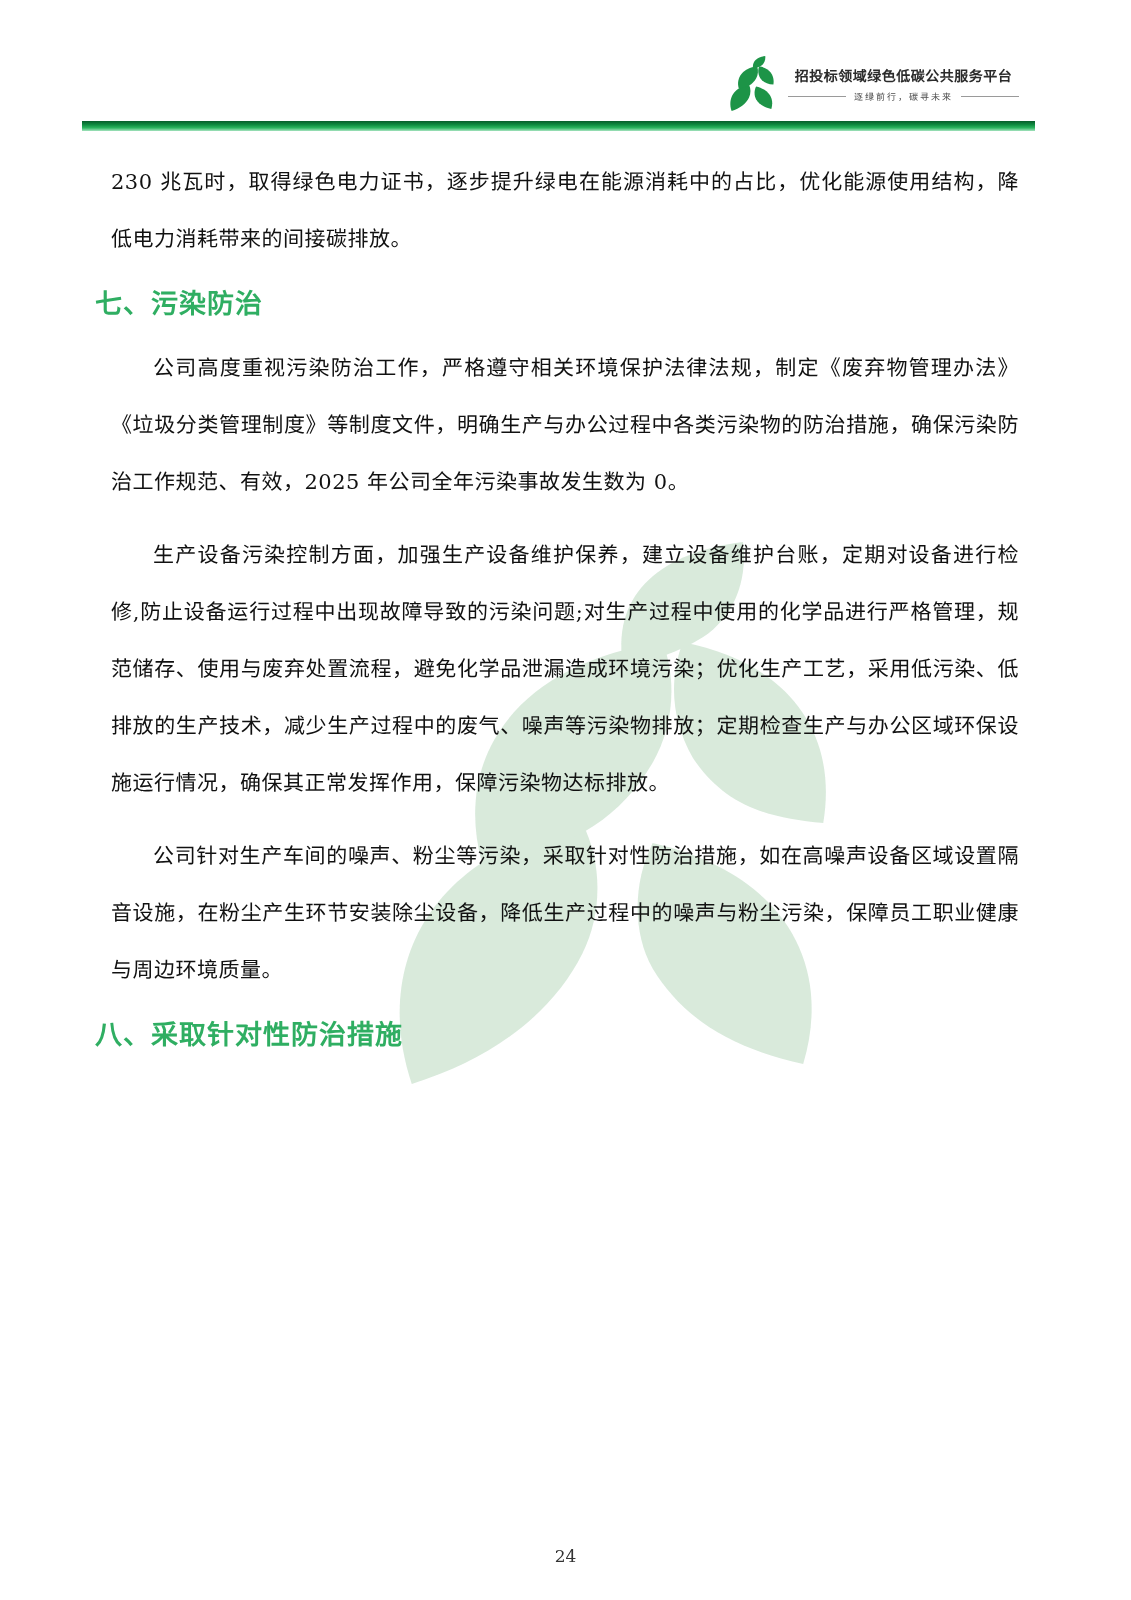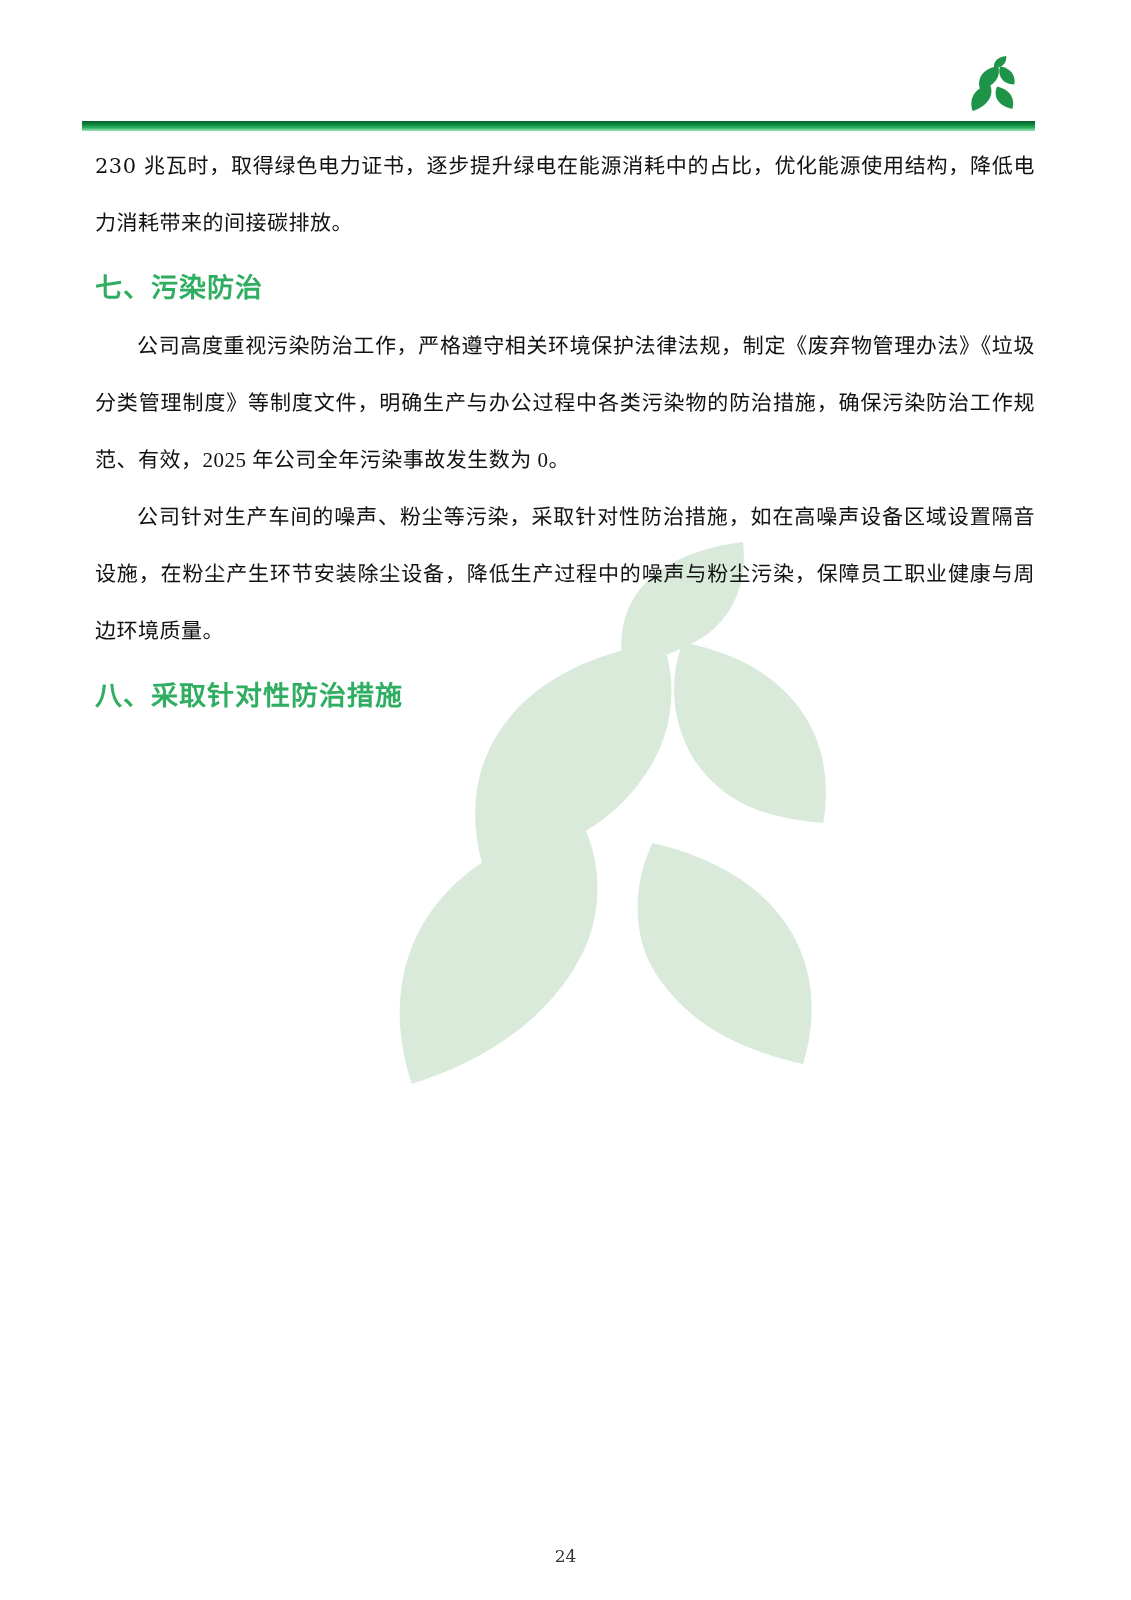--- a/index.html
+++ b/index.html
@@ -46,29 +46,29 @@
     opacity:.95;
     pointer-events:none;
   }
 
   
   .content{
     position:absolute;top:138px;left:95px;width:940px;
     z-index:2;
   }
   .content p{
-    margin:0;
+    margin:16px;
     font-size:21px;
     line-height:57px;
     text-align:justify;
     text-justify:inter-ideograph;
     letter-spacing:.5px;
     color:#111111;
   }
-  .content p.indent{text-indent:2em;font-family:Liberation Serif, serif;}
+  .content p.indent{text-indent:2em;}
   .section-heading{
     margin:16px 0 10px 0;
     font-size:27px;line-height:40px;
     font-weight:bold;
     color:var(--heading-green,#2fae62);
     letter-spacing:1px;
   }
 
   
   .page-number{
@@ -86,20 +86,28 @@
   <div class="header-logo">
     <svg class="brand-icon" viewBox="0 0 100 110" xmlns="http://www.w3.org/2000/svg" aria-hidden="true">
       <g fill="currentColor">
         <path d="M10 108 C2 84 14 62 44 56 C48 64 48 74 44 82 C38 94 26 103 10 108 Z"></path>
         <path d="M88 104 C94 84 84 66 58 60 C54 68 54 78 58 85 C64 95 74 101 88 104 Z"></path>
         <path d="M24 64 C18 42 32 24 60 20 C63 28 62 37 58 44 C51 56 40 62 24 64 Z"></path>
         <path d="M92 56 C95 38 85 24 64 20 C61 28 62 36 66 43 C72 52 80 55 92 56 Z"></path>
         <path d="M52 24 C50 10 60 2 76 0 C77 8 74 15 68 19 C63 22 58 24 52 24 Z"></path>
       </g>
     </svg>
+    <div class="brand-text">
+      <div class="brand-title">招投标领域绿色低碳公共服务平台</div>
+      <div class="brand-tagline-row">
+        <span class="tag-line"></span>
+        <span class="brand-tagline">逐绿前行，碳寻未来</span>
+        <span class="tag-line"></span>
+      </div>
+    </div>
   </div>
 
   <div class="divider-bar"></div>
 
   <svg class="watermark" viewBox="0 0 100 110" xmlns="http://www.w3.org/2000/svg" aria-hidden="true">
     <g fill="currentColor">
       <path d="M10 108 C2 84 14 62 44 56 C48 64 48 74 44 82 C38 94 26 103 10 108 Z"></path>
       <path d="M88 104 C94 84 84 66 58 60 C54 68 54 78 58 85 C64 95 74 101 88 104 Z"></path>
       <path d="M24 64 C18 42 32 24 60 20 C63 28 62 37 58 44 C51 56 40 62 24 64 Z"></path>
       <path d="M92 56 C95 38 85 24 64 20 C61 28 62 36 66 43 C72 52 80 55 92 56 Z"></path>
@@ -107,20 +115,21 @@
     </g>
   </svg>
 
   <div class="content">
 
     <p>230 兆瓦时，取得绿色电力证书，逐步提升绿电在能源消耗中的占比，优化能源使用结构，降低电力消耗带来的间接碳排放。</p>
 
     <h2 class="section-heading">七、污染防治</h2>
 
     <p class="indent">公司高度重视污染防治工作，严格遵守相关环境保护法律法规，制定《废弃物管理办法》《垃圾分类管理制度》等制度文件，明确生产与办公过程中各类污染物的防治措施，确保污染防治工作规范、有效，2025 年公司全年污染事故发生数为 0。</p>
+    <p class="indent">生产设备污染控制方面，加强生产设备维护保养，建立设备维护台账，定期对设备进行检修,防止设备运行过程中出现故障导致的污染问题;对生产过程中使用的化学品进行严格管理，规范储存、使用与废弃处置流程，避免化学品泄漏造成环境污染；优化生产工艺，采用低污染、低排放的生产技术，减少生产过程中的废气、噪声等污染物排放；定期检查生产与办公区域环保设施运行情况，确保其正常发挥作用，保障污染物达标排放。</p>
     <p class="indent">公司针对生产车间的噪声、粉尘等污染，采取针对性防治措施，如在高噪声设备区域设置隔音设施，在粉尘产生环节安装除尘设备，降低生产过程中的噪声与粉尘污染，保障员工职业健康与周边环境质量。</p>
 
     <h2 class="section-heading">八、采取针对性防治措施</h2>
 
 
   </div>
 
   <div class="page-number">24</div>
 
 </div>

